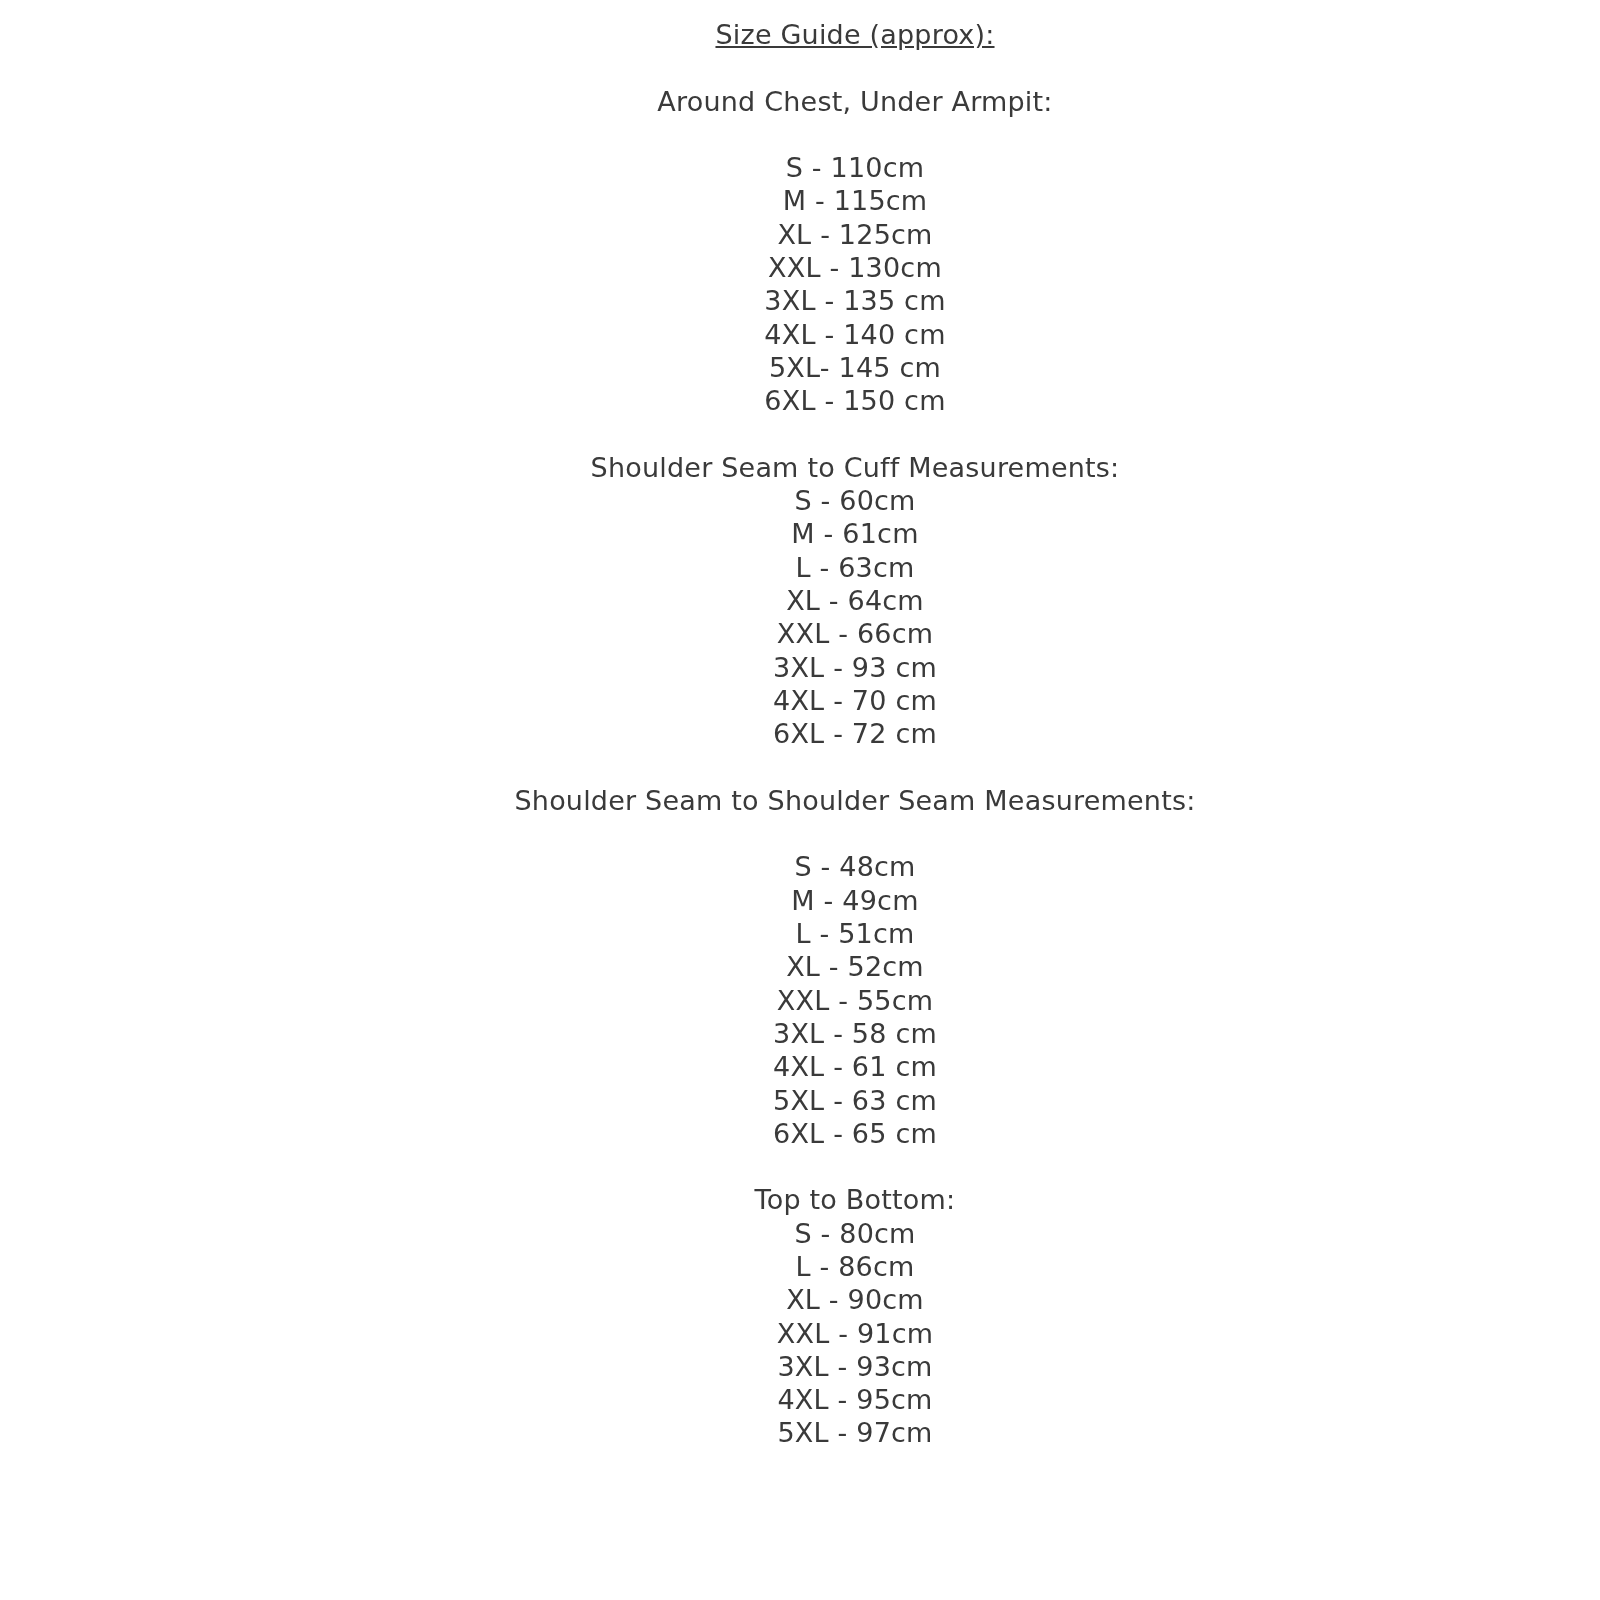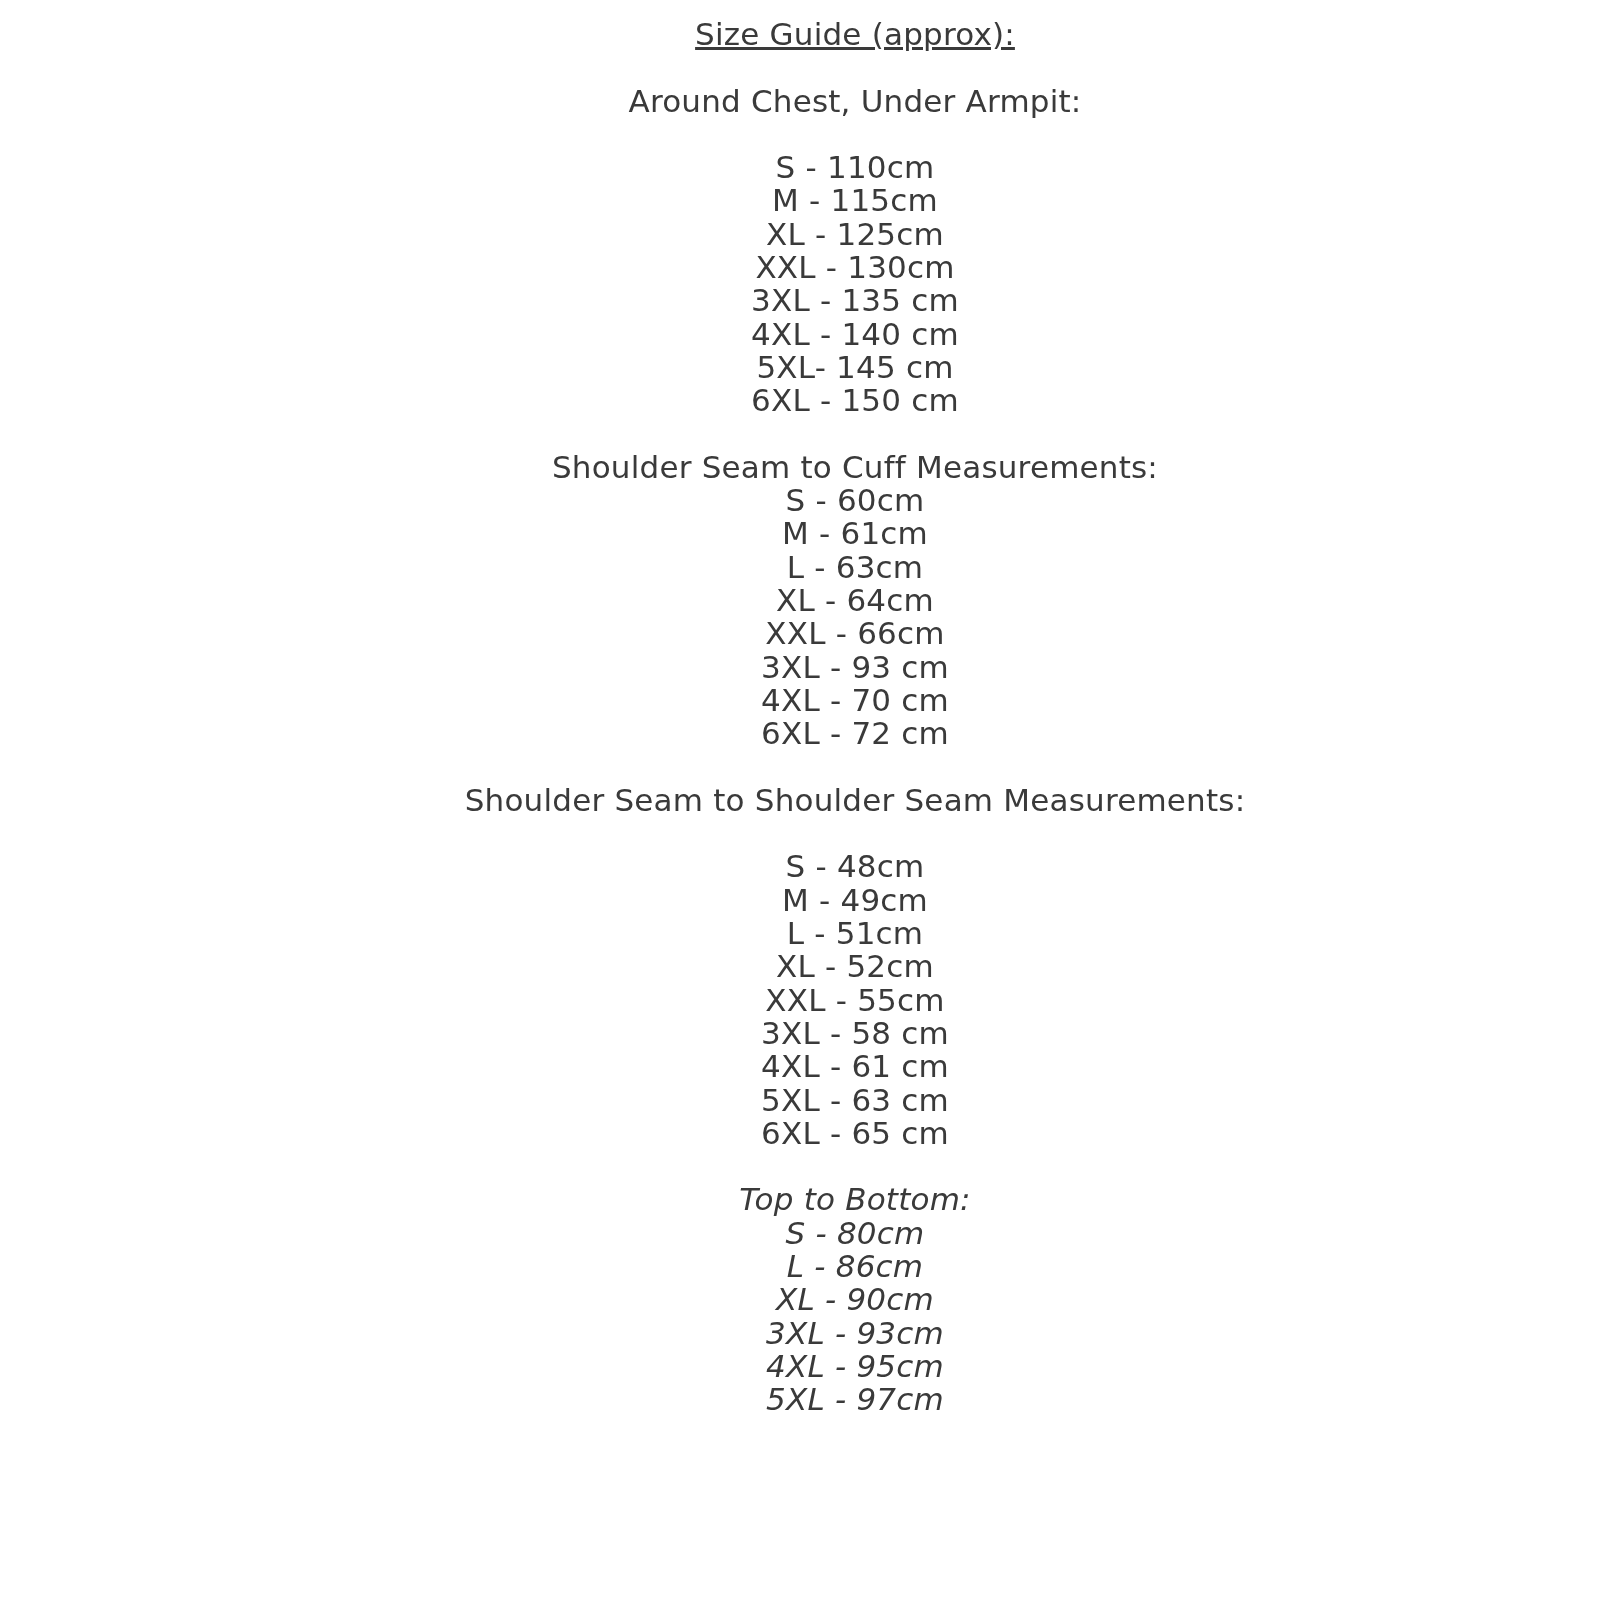--- a/index.html
+++ b/index.html
@@ -12,38 +12,37 @@
     height: 1600px;
     overflow: hidden;
     font-family: "DejaVu Sans", "Liberation Sans", sans-serif;
   }
   .doc {
     box-sizing: border-box;
     width: 100%;
     padding-top: 18px;
     padding-left: 110px; 
     text-align: center;
-    font-size: 31px;
+    font-size: 27px;
     line-height: 33.3px;
     color: #3a3a3a;
     letter-spacing: 0.2px;
   }
   .line {
     white-space: pre;
   }
   .title {
     text-decoration: underline;
     margin-bottom: 33.3px; 
   }
   section {
     margin-bottom: 33.3px; 
   }
   section.last {
     margin-bottom: 12px;
-    font-style: italic;
   }
   .heading.gap-after {
     margin-bottom: 33.3px; 
   }
 </style>
 </head>
 <body>
 
 <div class="doc">
 
@@ -91,19 +90,20 @@
       <div class="line item">6XL - 65 cm</div>
     </div>
   </section>
 
   <section class="last">
     <div class="line heading">Top to Bottom:</div>
     <div class="list">
       <div class="line item">S - 80cm</div>
       <div class="line item">L - 86cm</div>
       <div class="line item">XL - 90cm</div>
+      <div class="line item">XXL - 91cm</div>
       <div class="line item">3XL - 93cm</div>
       <div class="line item">4XL - 95cm</div>
       <div class="line item">5XL - 97cm</div>
     </div>
   </section>
 
 </div>
 
 </body></html>

